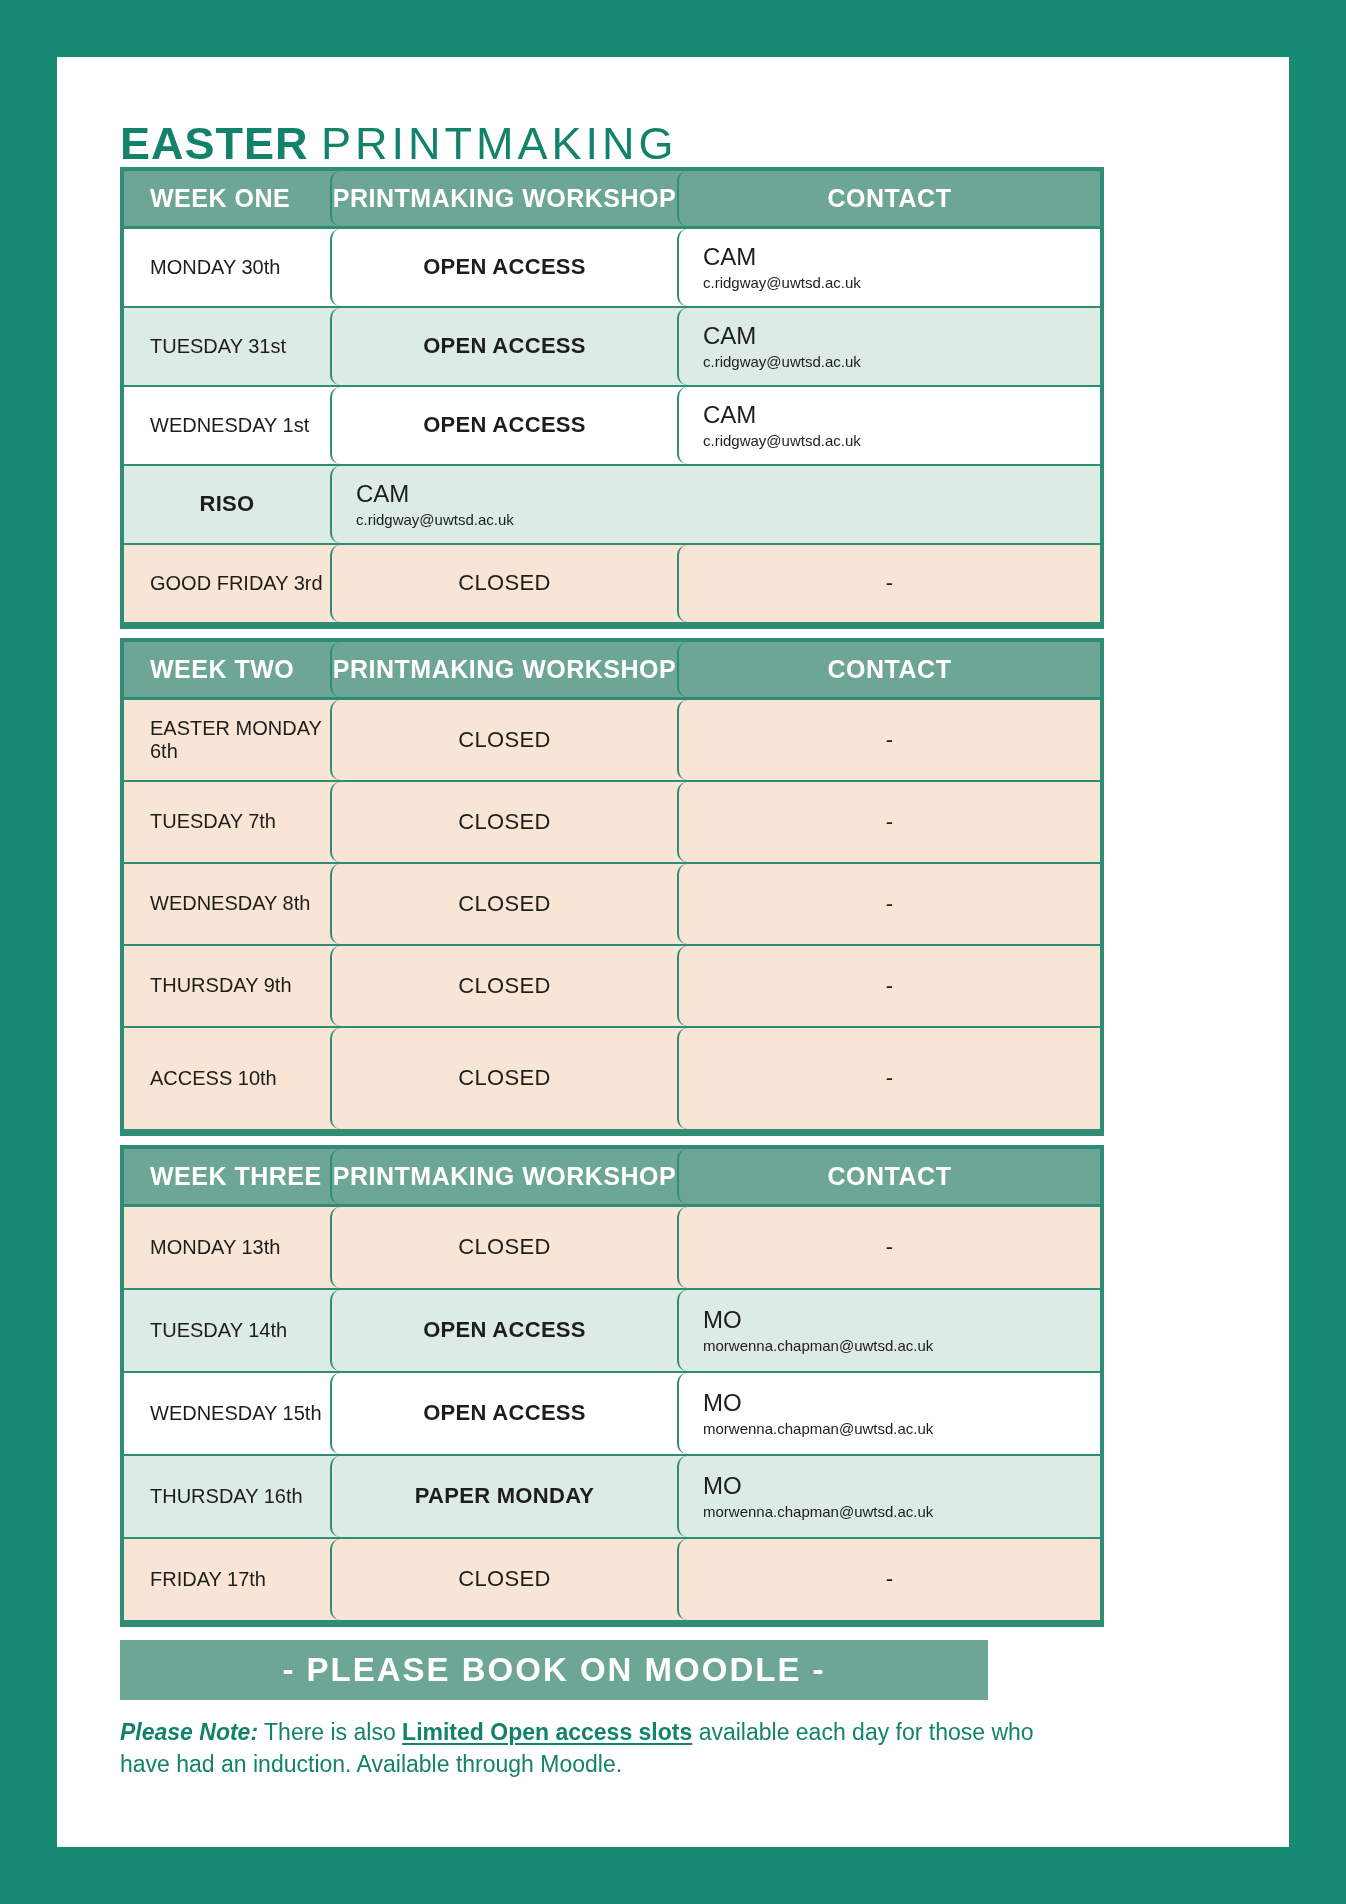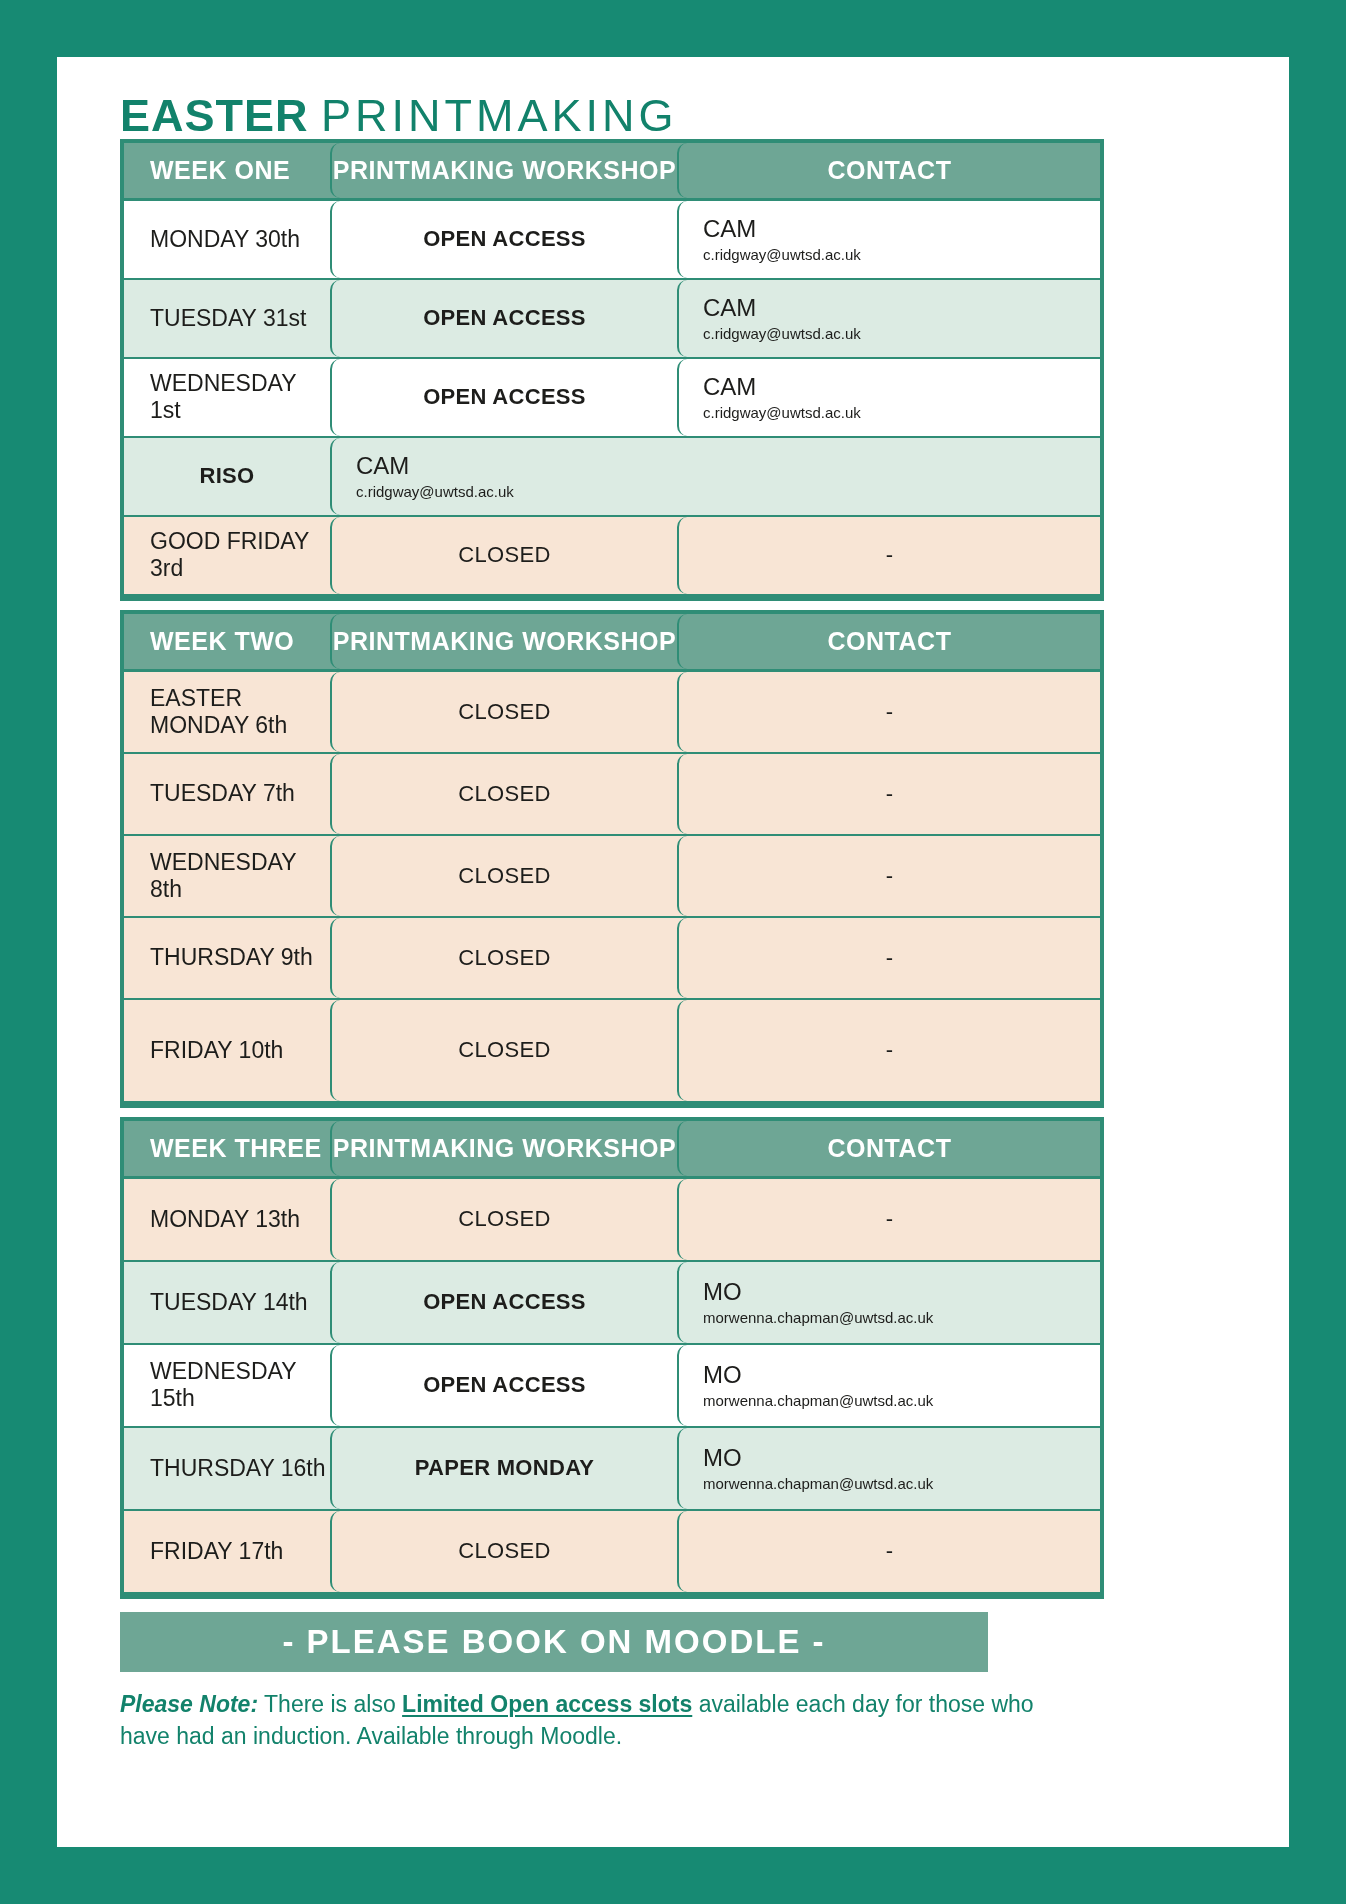--- a/index.html
+++ b/index.html
@@ -8,21 +8,21 @@
     background:var(--frame,#178a73);
     font-family:"Liberation Sans",sans-serif;
   }
   .page{
     position:absolute;left:57px;top:57px;width:1232px;height:1790px;
     background:#ffffff;overflow:hidden;
   }
   .content{padding:36px 0 0 63px;}
 
   
-  .title{color:var(--title_text,#12826b);}
+  .title{color:var(--title_text,#12826b);margin-top:28px;}
   .t1{font-size:45px;line-height:1.02;}
   .t1 .heavy{font-weight:bold;letter-spacing:1px;}
   .t1 .light{font-weight:normal;letter-spacing:4px;}
   .t2{font-size:48px;font-weight:bold;letter-spacing:1px;line-height:1.0;margin-top:6px;}
 
   
   .sched{
     width:984px;box-sizing:border-box;
     border:4px solid var(--table_border,#2f8d76);
     border-bottom-width:7px;
@@ -40,21 +40,21 @@
   }
   .thead .week{justify-content:flex-start;padding-left:26px;}
   .row + .row{border-top:2px solid var(--table_border,#2f8d76);}
   .row{min-height:77px;}
   .t-two .row{min-height:80px;}
   .t-two .row:last-child{min-height:101px;}
   .t-three .row{min-height:81px;}
   .cell{display:flex;align-items:center;color:var(--body_text,#1d1d1b);}
   .trow .cell:nth-child(2),
   .trow .cell:nth-child(3){border-left:2px solid var(--table_border,#2f8d76);border-radius:10px;}
-  .day{padding-left:26px;font-size:23px;}
+  .day{padding-left:26px;font-size:20px;}
   .workshop{justify-content:center;text-align:center;font-size:22px;letter-spacing:.3px;}
   .workshop.strong{font-weight:bold;}
   .contact{flex-direction:column;align-items:flex-start;justify-content:center;padding-left:24px;}
   .cname{font-size:24px;}
   .cemail{font-size:15px;margin-top:3px;}
   .contact.dash{flex-direction:row;align-items:center;justify-content:center;padding-left:0;font-size:22px;}
 
   
   .bg-w{background:#ffffff;}
   .bg-g{background:var(--row_green,#dcebe3);}
@@ -148,21 +148,21 @@
         <div class="cell day">WEDNESDAY 8th</div>
         <div class="cell workshop">CLOSED</div>
         <div class="cell contact dash">-</div>
       </div>
       <div class="trow row bg-p">
         <div class="cell day">THURSDAY 9th</div>
         <div class="cell workshop">CLOSED</div>
         <div class="cell contact dash">-</div>
       </div>
       <div class="trow row bg-p">
-        <div class="cell day">FRIDAY 10th</div>
+        <div class="cell day">ACCESS 10th</div>
         <div class="cell workshop">CLOSED</div>
         <div class="cell contact dash">-</div>
       </div>
     </div>
 
     <div class="sched t-three">
       <div class="trow thead">
         <div class="cell week">WEEK THREE</div>
         <div class="cell">PRINTMAKING WORKSHOP</div>
         <div class="cell">CONTACT</div>

